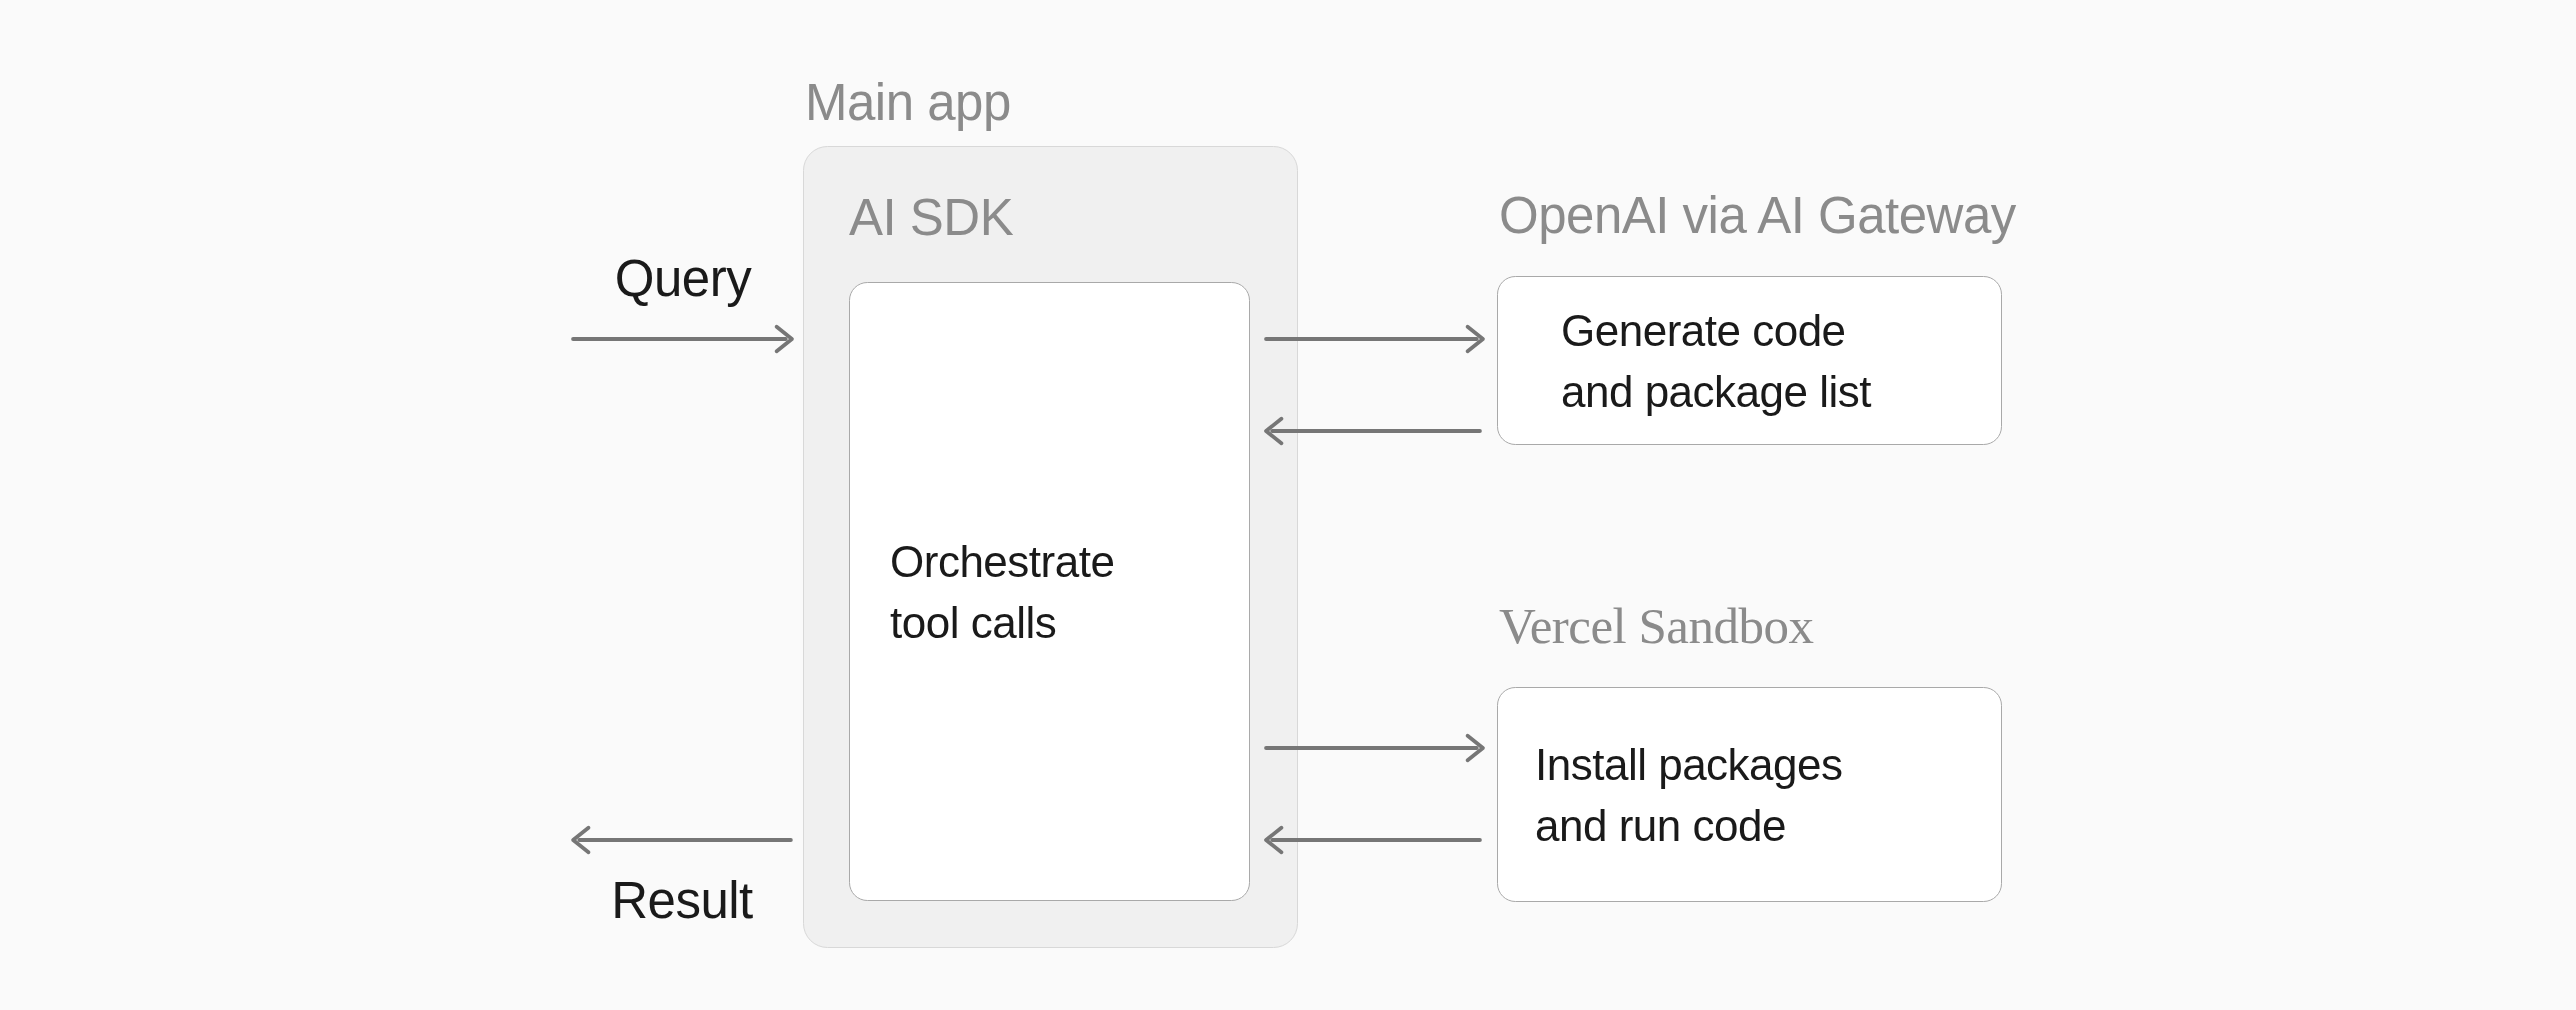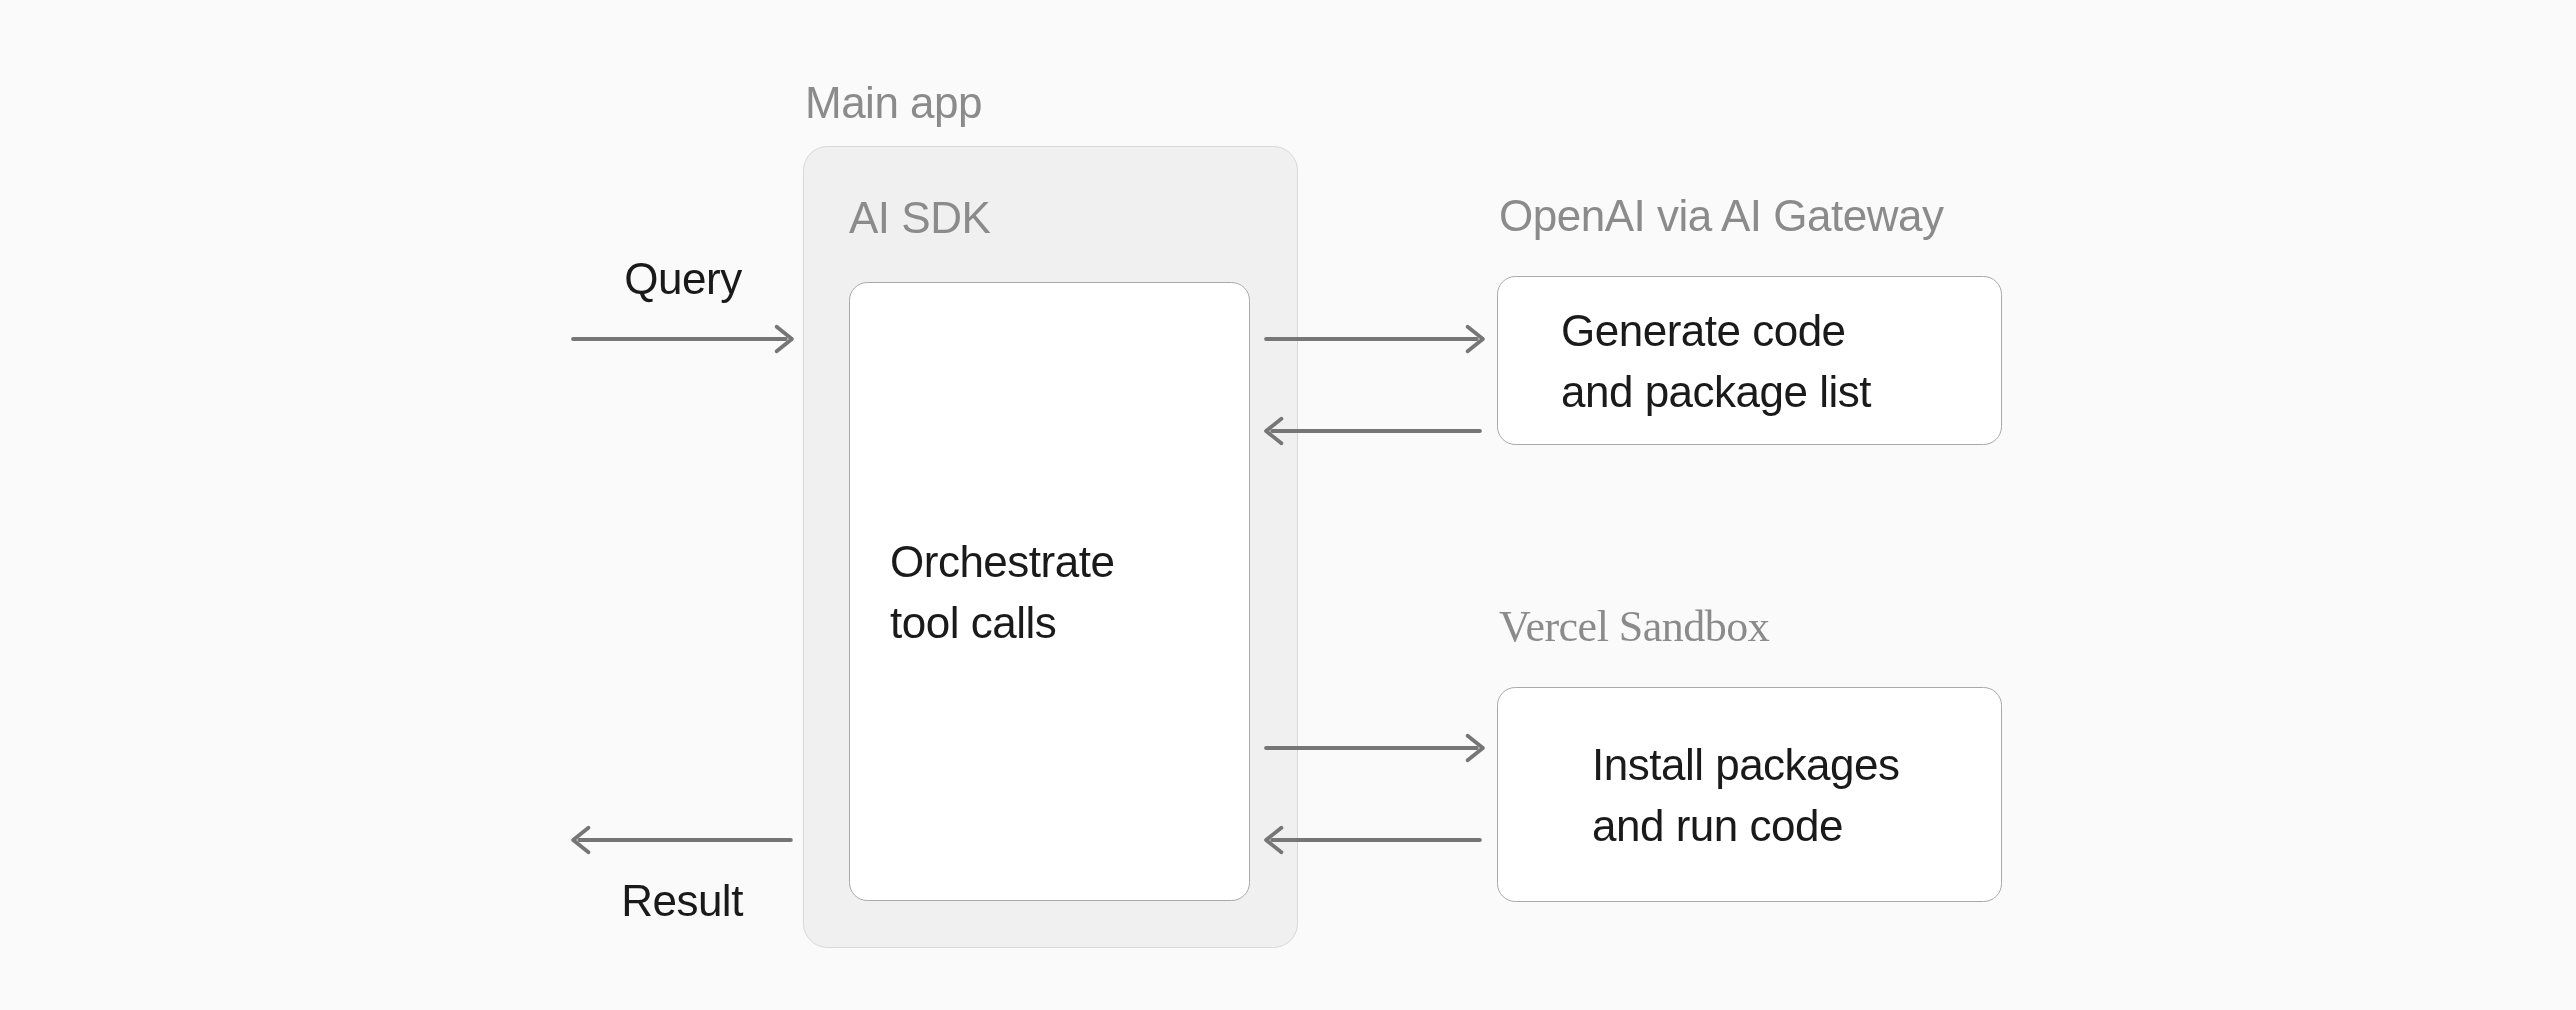--- a/index.html
+++ b/index.html
@@ -17,21 +17,21 @@
   .canvas{
     position:relative;
     width:2576px;
     height:1010px;
     background:var(--bg);
     font-family:"Liberation Sans", sans-serif;
     overflow:hidden;
   }
   .diagram-label{
     position:absolute;
-    font-size:44px;
+    font-size:51px;
     line-height:57px;
     letter-spacing:-0.5px;
     color:var(--label-text);
     white-space:nowrap;
   }
   .diagram-label.dark{
     color:var(--body-text);
   }
   .centered{
     transform:translateX(-50%);
@@ -58,21 +58,21 @@
     padding-left:40px;
   }
   .box-generate{
     left:1497px; top:276px;
     width:505px; height:169px;
     padding-left:63px;
   }
   .box-install{
     left:1497px; top:687px;
     width:505px; height:215px;
-    padding-left:94px;
+    padding-left:37px;
   }
   .box-text{
     font-size:44px;
     line-height:61px;
     letter-spacing:-0.5px;
     color:var(--body-text);
   }
   .box-text .line{display:block;white-space:nowrap;}
   .arrow{
     position:absolute;

